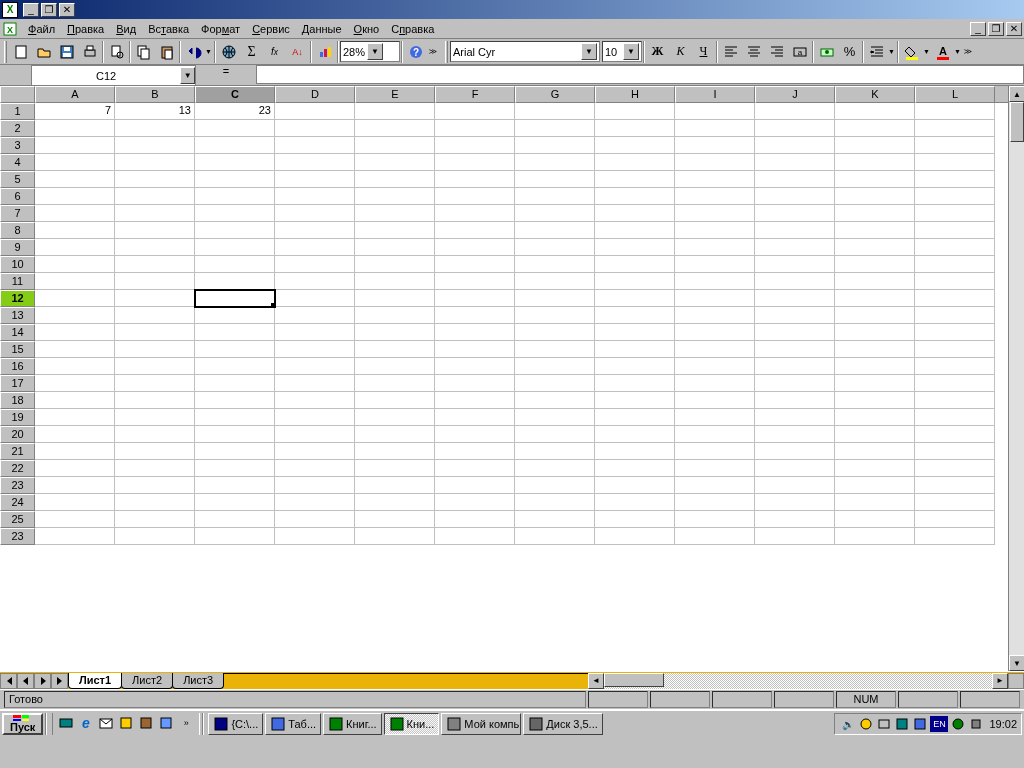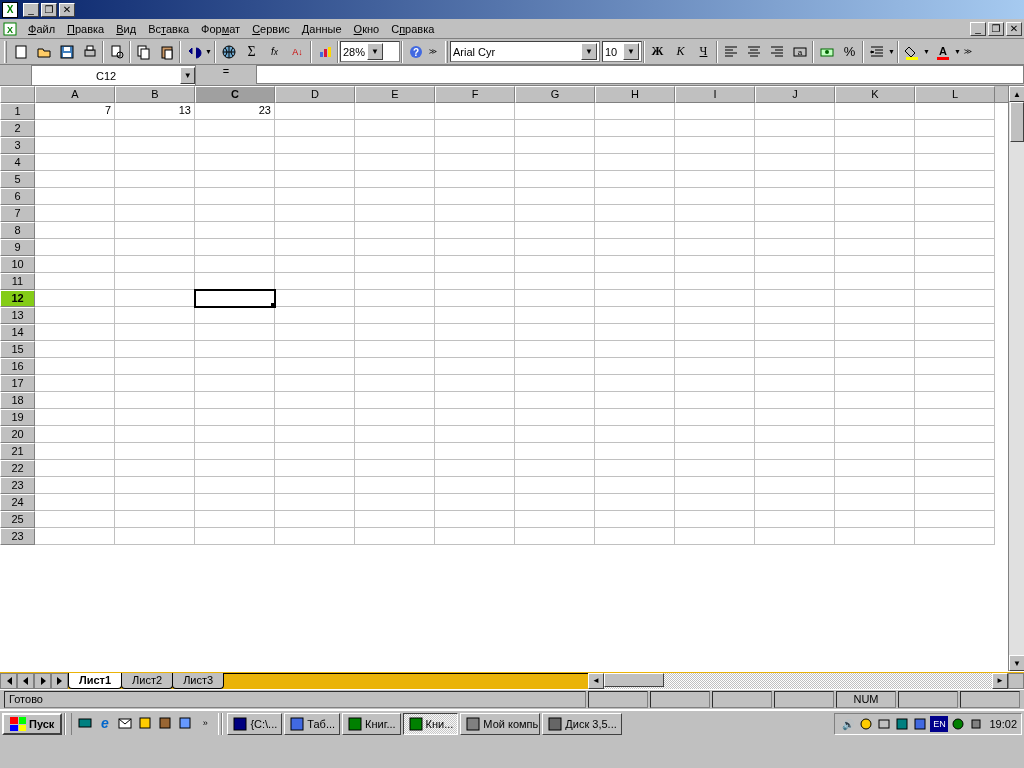--- a/index.html
+++ b/index.html
@@ -63,21 +63,21 @@
 .hscroll .strack { flex:1; background:repeating-conic-gradient(#c0c0c0 0% 25%, #fff 0% 50%) 50% / 2px 2px; display:flex; }
 .hscroll .sthumb { width:60px; height:14px; background:#c0c0c0; border:1px solid #fff; border-right-color:#404040; border-bottom-color:#404040; }
 
 
 .statusbar { height:20px; background:#c0c0c0; display:flex; align-items:center; border-top:1px solid #fff; padding:0 4px; }
 .statusbar .cell1 { flex:1; border:1px inset #808080; padding:1px 4px; height:17px; }
 .statusbar .cell2 { width:60px; border:1px inset #808080; height:17px; margin-left:2px; text-align:center; line-height:14px; }
 
 
 .taskbar { height:28px; background:#c0c0c0; border-top:2px solid #fff; display:flex; align-items:center; padding:2px; }
-.startbtn { height:22px; padding:0 6px; background:#c0c0c0; border:2px solid #fff; border-right-color:#404040; border-bottom-color:#404040; display:flex; align-items:center; font-weight:bold; font-size:11px; }
+.startbtn { height:22px; padding:0 6px; background:#c0c0c0; border:2px solid #fff; border-right-color:#404040; border-bottom-color:#404040; display:flex; align-items:center; font-weight:bold; font-size:11px;flex-direction:column; }
 .startbtn .wlogo { width:16px; height:14px; margin-right:3px; display:grid; grid-template:1fr 1fr/1fr 1fr; gap:1px; }
 .startbtn .wlogo span:nth-child(1){background:#f00;} .startbtn .wlogo span:nth-child(2){background:#0f0;} .startbtn .wlogo span:nth-child(3){background:#00f;} .startbtn .wlogo span:nth-child(4){background:#ff0;}
 .qlaunch { display:flex; height:22px; padding:0 3px; border-left:1px solid #808080; border-right:1px solid #fff; margin-left:3px; }
 .qlaunch .qb { width:20px; height:20px; display:flex; align-items:center; justify-content:center; }
 .taskbtn { height:22px; padding:0 4px; background:#c0c0c0; border:1px solid #fff; border-right-color:#404040; border-bottom-color:#404040; display:flex; align-items:center; margin-left:2px; font-size:11px; max-width:80px; overflow:hidden; white-space:nowrap; }
 .taskbtn.active { border:1px solid #404040; border-right-color:#fff; border-bottom-color:#fff; background:repeating-conic-gradient(#c0c0c0 0% 25%, #fff 0% 50%) 50% / 2px 2px; }
 .tray { height:22px; border:1px solid #808080; border-right-color:#fff; border-bottom-color:#fff; display:flex; align-items:center; padding:0 4px; margin-left:auto; }
 .tray .ticon { width:16px; height:16px; margin:0 1px; display:flex; align-items:center; justify-content:center; font-size:10px; }
 .tray .clock { margin-left:4px; font-size:11px; }
 

